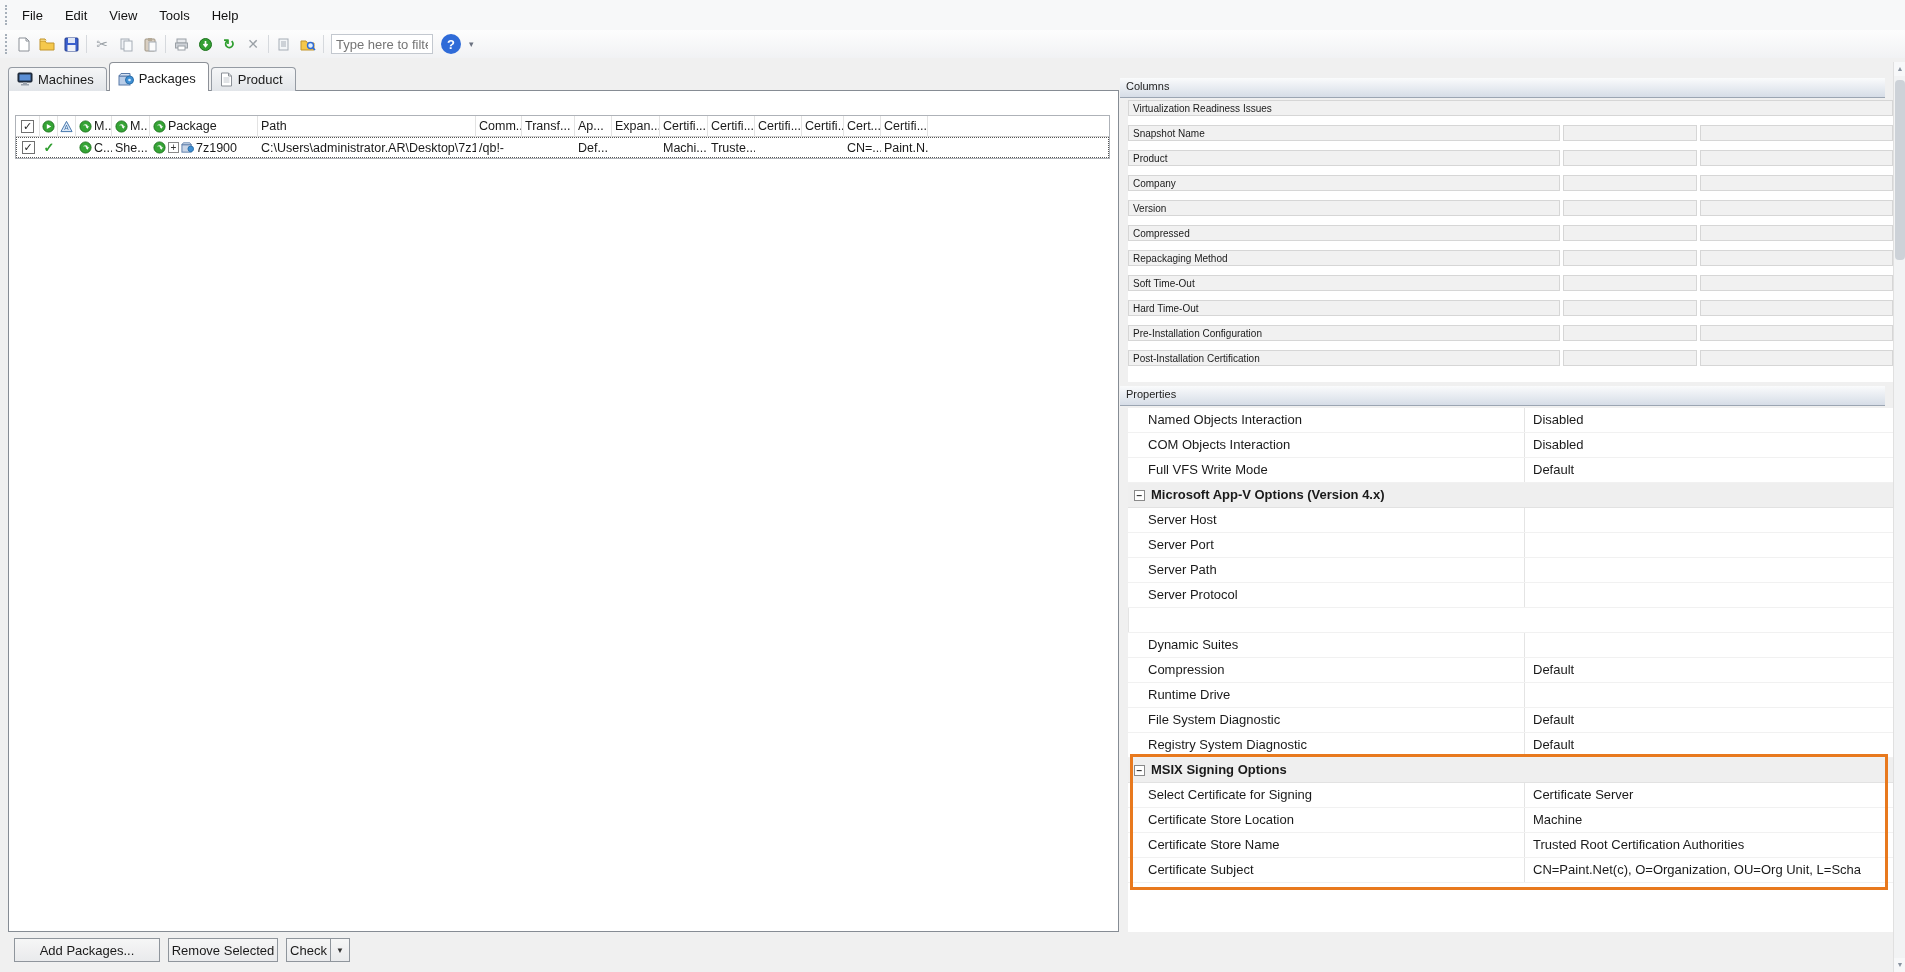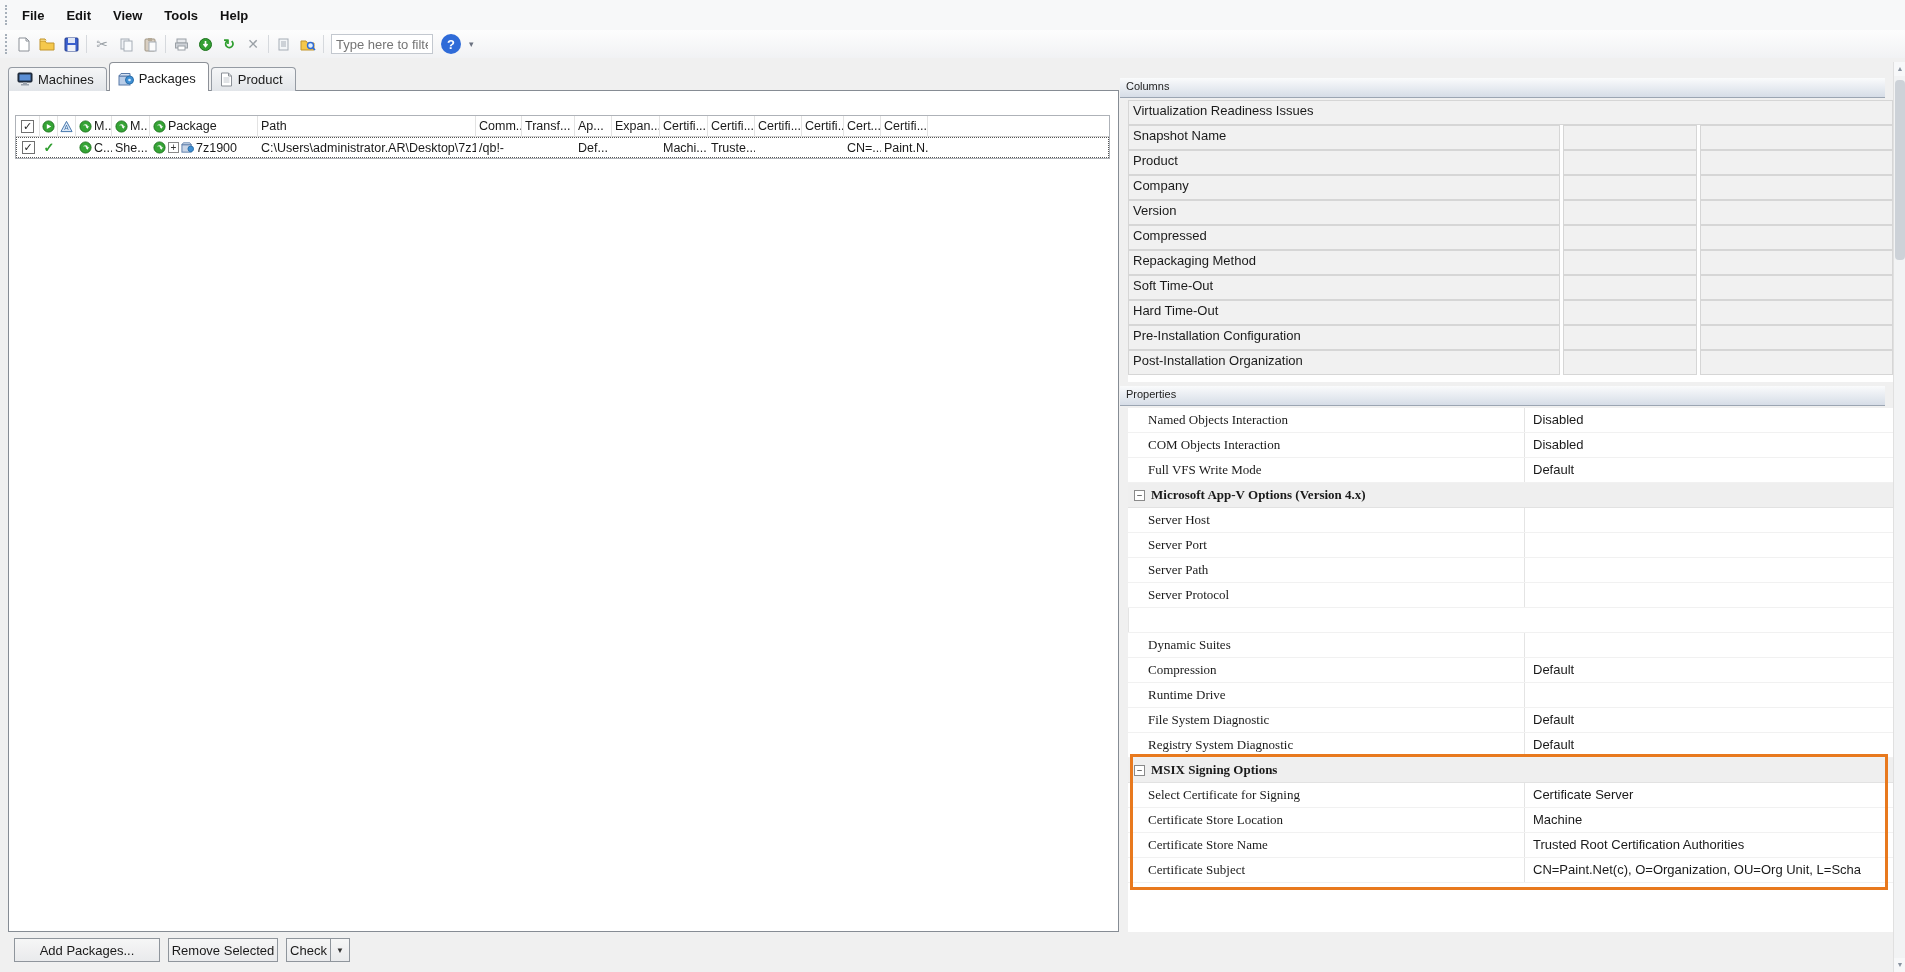--- a/index.html
+++ b/index.html
@@ -4,21 +4,21 @@
 <style>
   * { margin:0; padding:0; box-sizing:border-box; }
   html,body { width:1905px; height:972px; overflow:hidden;
     font-family:"Liberation Sans", sans-serif; background:#f0f0f0; color:#1a1a1a; }
 
   
   .menubar { position:absolute; left:0; top:0; width:1905px; height:30px;
     background:#f7f8f9; display:flex; align-items:center; }
   .grip { width:6px; height:20px; margin-left:5px;
     border-left:2px dotted #a7b0ba; }
-  .menu-item { font-size:13px; padding:4px 11px; color:#111; cursor:default;font-weight:bold; }
+  .menu-item { font-size:13px; padding:4px 11px; color:#111; cursor:default; }
 
   
   .toolbar { position:absolute; left:0; top:30px; width:1905px; height:28px;
     background:linear-gradient(#fdfdfd,#f1f2f4); display:flex; align-items:center; }
   .tbtn { width:22px; height:22px; display:flex; align-items:center; justify-content:center;
     margin:0 1px; border-radius:2px; }
   .tsep { width:1px; height:18px; background:#d6d9dd; margin:0 3px; }
   .glyph { font-size:14px; line-height:1; }
   .glyph.gray { color:#9aa0a6; }
   .glyph.green { color:#2e9e2e; font-weight:bold; }
@@ -74,32 +74,32 @@
   .btn-check { left:286px; width:44px; border-right:none; }
   .btn-check-arrow { left:330px; width:20px; font-size:8px; color:#333; }
 
   
   .section-header { position:absolute; left:1120px; width:765px; height:20px;
     background:linear-gradient(#fafbfc,#d6dde7); border-bottom:1px solid #9ba5b2;
     font-size:11px; padding:2px 6px; color:#222; }
   .columns-body { position:absolute; left:1128px; top:100px; width:765px; height:282px;
     background:#fff; }
   .col-row { display:flex; height:22px; margin-bottom:3px; }
-  .col-cell { background:#f1f1f1; border:1px solid #d6d6d6; height:25px;
-    font-size:13px; padding:2px 4px; white-space:nowrap; overflow:hidden; }
+  .col-cell { background:#f1f1f1; border:1px solid #d6d6d6; height:16px;
+    font-size:10px; padding:2px 4px; white-space:nowrap; overflow:hidden; }
   .col-cell.label { width:432px; }
   .col-cell.extra1 { width:134px; margin-left:3px; }
   .col-cell.extra2 { flex:1; margin-left:3px; }
   .col-row.full .col-cell.label { flex:1; width:auto; }
 
   .props-body { position:absolute; left:1128px; top:408px; width:765px; height:524px;
     background:#fff; }
   .prop-row { display:flex; height:25px; line-height:24px; border-bottom:1px solid #f1f1f1;
     font-size:13px; white-space:nowrap; }
-  .prop-label { width:396px; padding-left:20px; overflow:hidden;font-family:Liberation Serif, serif; }
+  .prop-label { width:396px; padding-left:20px; overflow:hidden; }
   .prop-value { flex:1; border-left:1px solid #e4e4e4; padding-left:8px; overflow:hidden; }
   .prop-row.section { background:#efefef; font-weight:bold; border-bottom:1px solid #e2e2e2; }
   .prop-row.section .prop-label { width:auto; flex:1; padding-left:6px;
     display:flex; align-items:center; gap:6px; }
 
   .highlight-box { position:absolute; left:1130px; top:754px; width:758px; height:136px;
     border:3px solid #e8791e; pointer-events:none; z-index:5; }
 
   
   .scrollbar { position:absolute; left:1893px; top:62px; width:12px; height:910px;
@@ -429,21 +429,21 @@
       <div class="col-cell label">Hard Time-Out</div>
       <div class="col-cell extra1"></div>
       <div class="col-cell extra2"></div>
     </div>
     <div class="col-row">
       <div class="col-cell label">Pre-Installation Configuration</div>
       <div class="col-cell extra1"></div>
       <div class="col-cell extra2"></div>
     </div>
     <div class="col-row">
-      <div class="col-cell label">Post-Installation Organization</div>
+      <div class="col-cell label">Post-Installation Certification</div>
       <div class="col-cell extra1"></div>
       <div class="col-cell extra2"></div>
     </div>
   </div>
 
 <div class="section-header" style="top:386px">Properties</div>
 <div class="props-body" id="prop-rows">
     <div class="prop-row item">
       <div class="prop-label">Named Objects Interaction</div>
       <div class="prop-value">Disabled</div>

